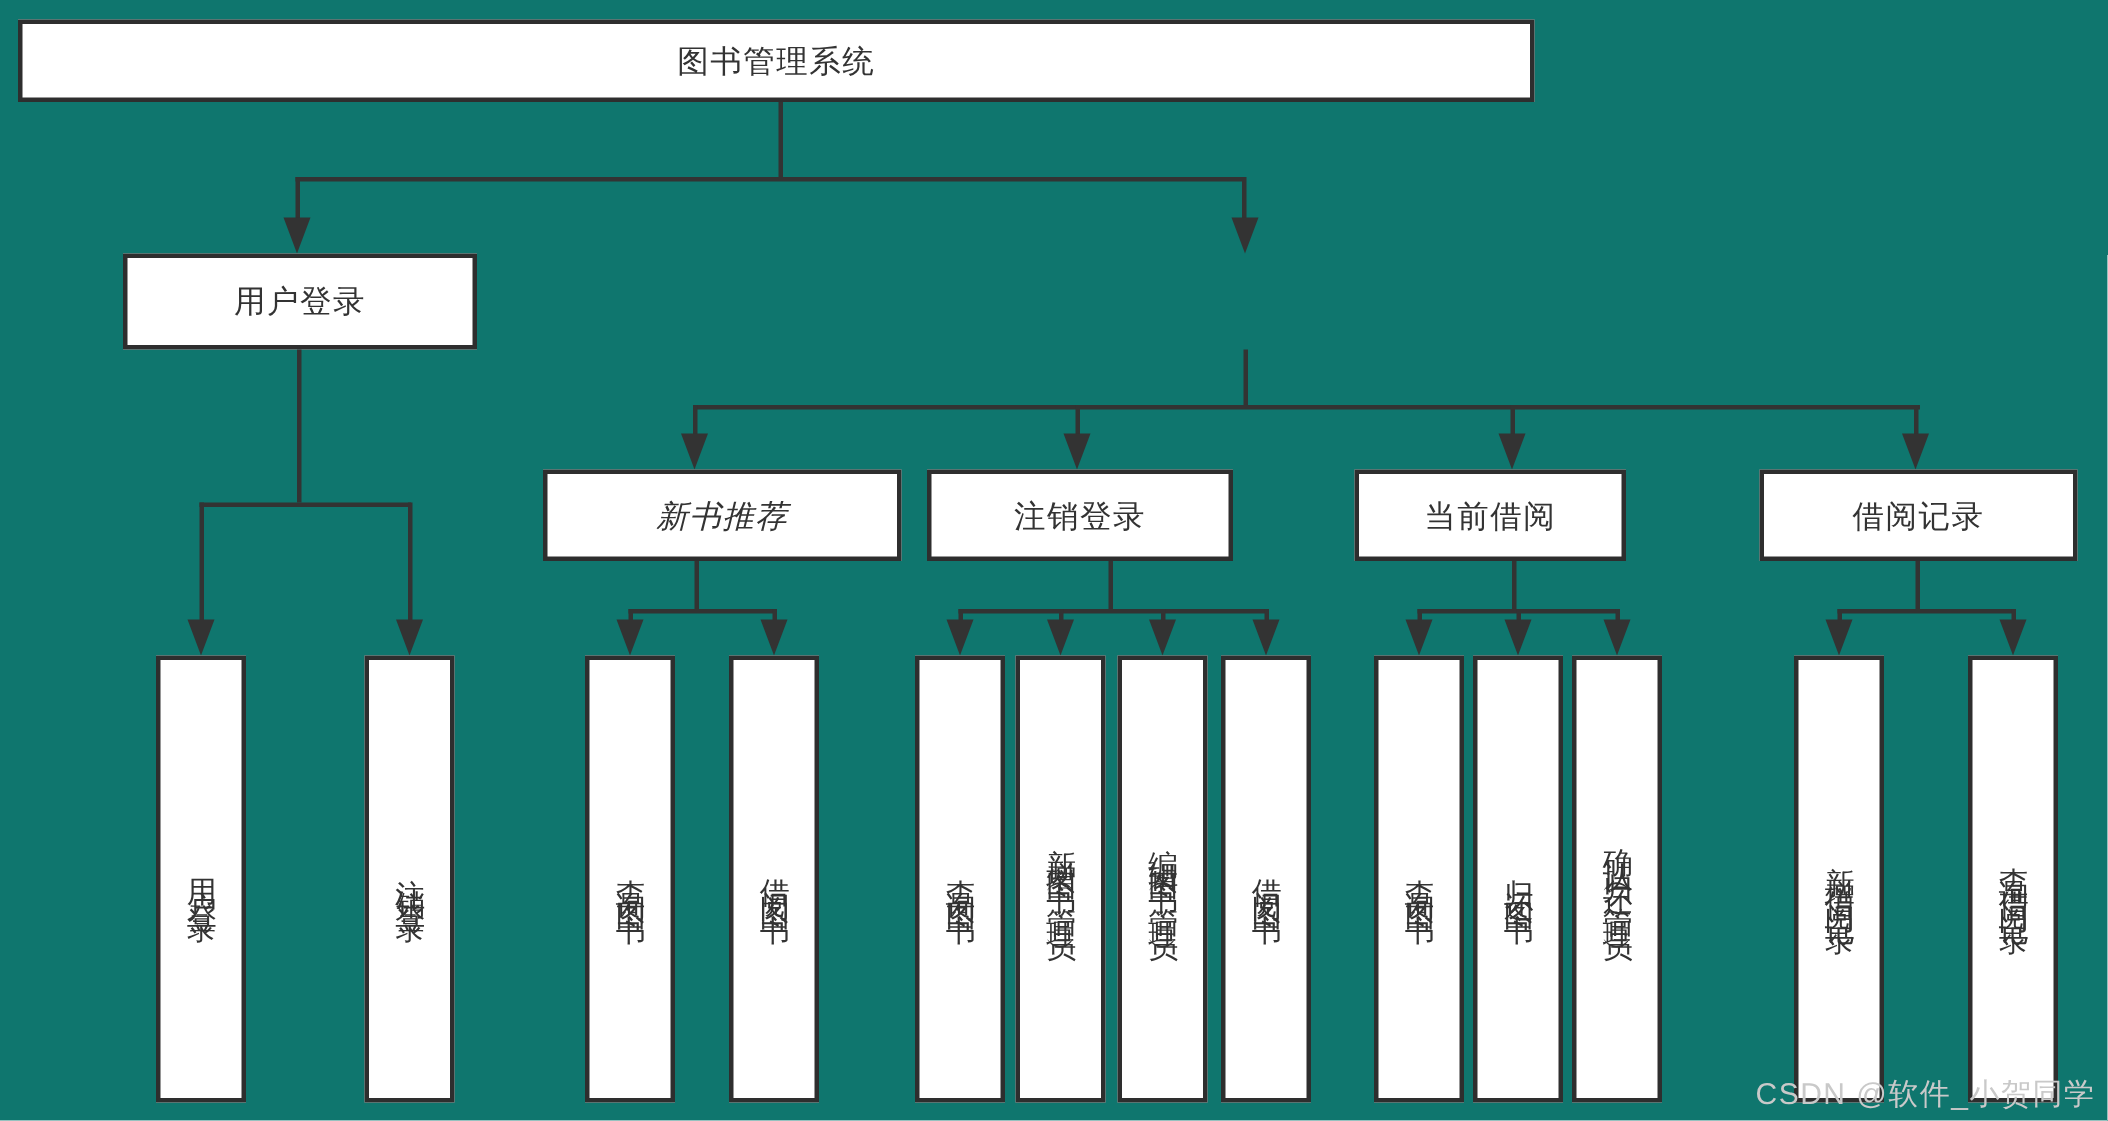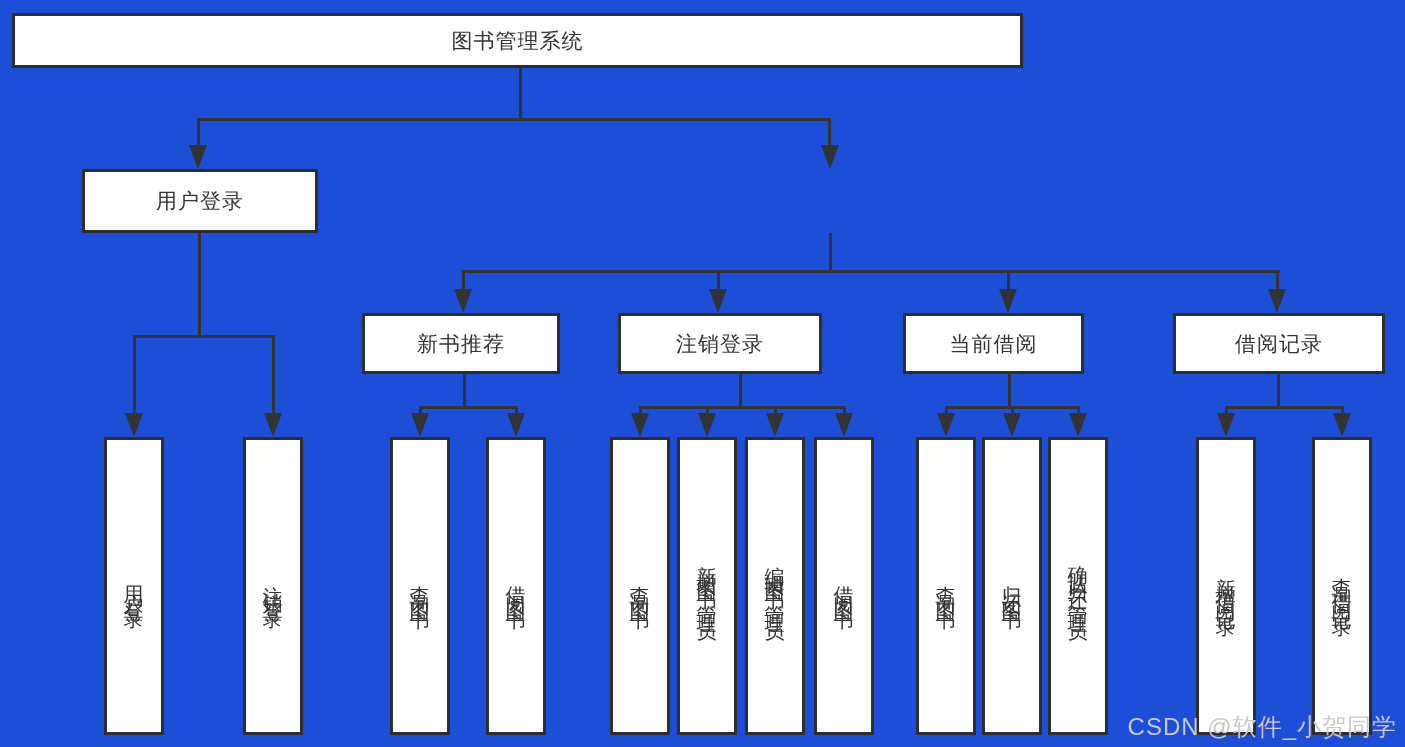--- a/index.html
+++ b/index.html
@@ -1,19 +1,19 @@
 <!DOCTYPE html>
 <html><head>
 <meta charset="utf-8">
 <style>
   html,body{margin:0;padding:0;background:#ffffff;}
   .canvas{
     position:relative;
     width:1405px;height:747px;
-    background:#1d4ed8;
+    background:#0f766e;
     font-family:"Liberation Sans","DejaVu Sans",sans-serif;
     overflow:hidden;
   }
   .box{
     position:absolute;
     background:#ffffff;
     border:3px solid #2e2e2e;
     box-sizing:border-box;
     display:flex;align-items:center;justify-content:center;
     color:#333333;
@@ -31,21 +31,21 @@
   .vl{position:absolute;width:3px;background:#333333;}
   .hl{position:absolute;height:3px;background:#333333;}
   .ar{
     position:absolute;width:0;height:0;
     border-left:9px solid transparent;
     border-right:9px solid transparent;
     border-top:24px solid #333333;
   }
   .watermark{
     position:absolute;right:8px;bottom:4px;
-    font-size:24px;color:#c9c9c9;
+    font-size:20px;color:#c9c9c9;
     letter-spacing:1px;white-space:nowrap;
   }
 </style>
 </head>
 <body>
 
 <div class="canvas">
 
   <div class="box" style="left:12px;top:13px;width:1011px;height:55px;">
     <span class="hlabel">图书管理系统</span>
@@ -73,21 +73,21 @@
   <div class="hl" style="left:462px;top:270px;width:818px;"></div>
   <div class="vl" style="left:462px;top:270px;height:20px;"></div>
   <div class="ar" style="left:454px;top:289px;"></div>
   <div class="vl" style="left:717px;top:270px;height:20px;"></div>
   <div class="ar" style="left:709px;top:289px;"></div>
   <div class="vl" style="left:1007px;top:270px;height:20px;"></div>
   <div class="ar" style="left:999px;top:289px;"></div>
   <div class="vl" style="left:1276px;top:270px;height:20px;"></div>
   <div class="ar" style="left:1268px;top:289px;"></div>
 
-  <div class="box" style="left:362px;top:313px;width:198px;height:61px;">
+  <div class="box" style="left:362px;top:313px;width:239px;height:61px;font-style:italic;">
     <span class="hlabel">新书推荐</span>
   </div>
   <div class="box" style="left:618px;top:313px;width:204px;height:61px;">
     <span class="hlabel">注销登录</span>
   </div>
   <div class="box" style="left:903px;top:313px;width:181px;height:61px;">
     <span class="hlabel">当前借阅</span>
   </div>
   <div class="box" style="left:1173px;top:313px;width:212px;height:61px;">
     <span class="hlabel">借阅记录</span>

